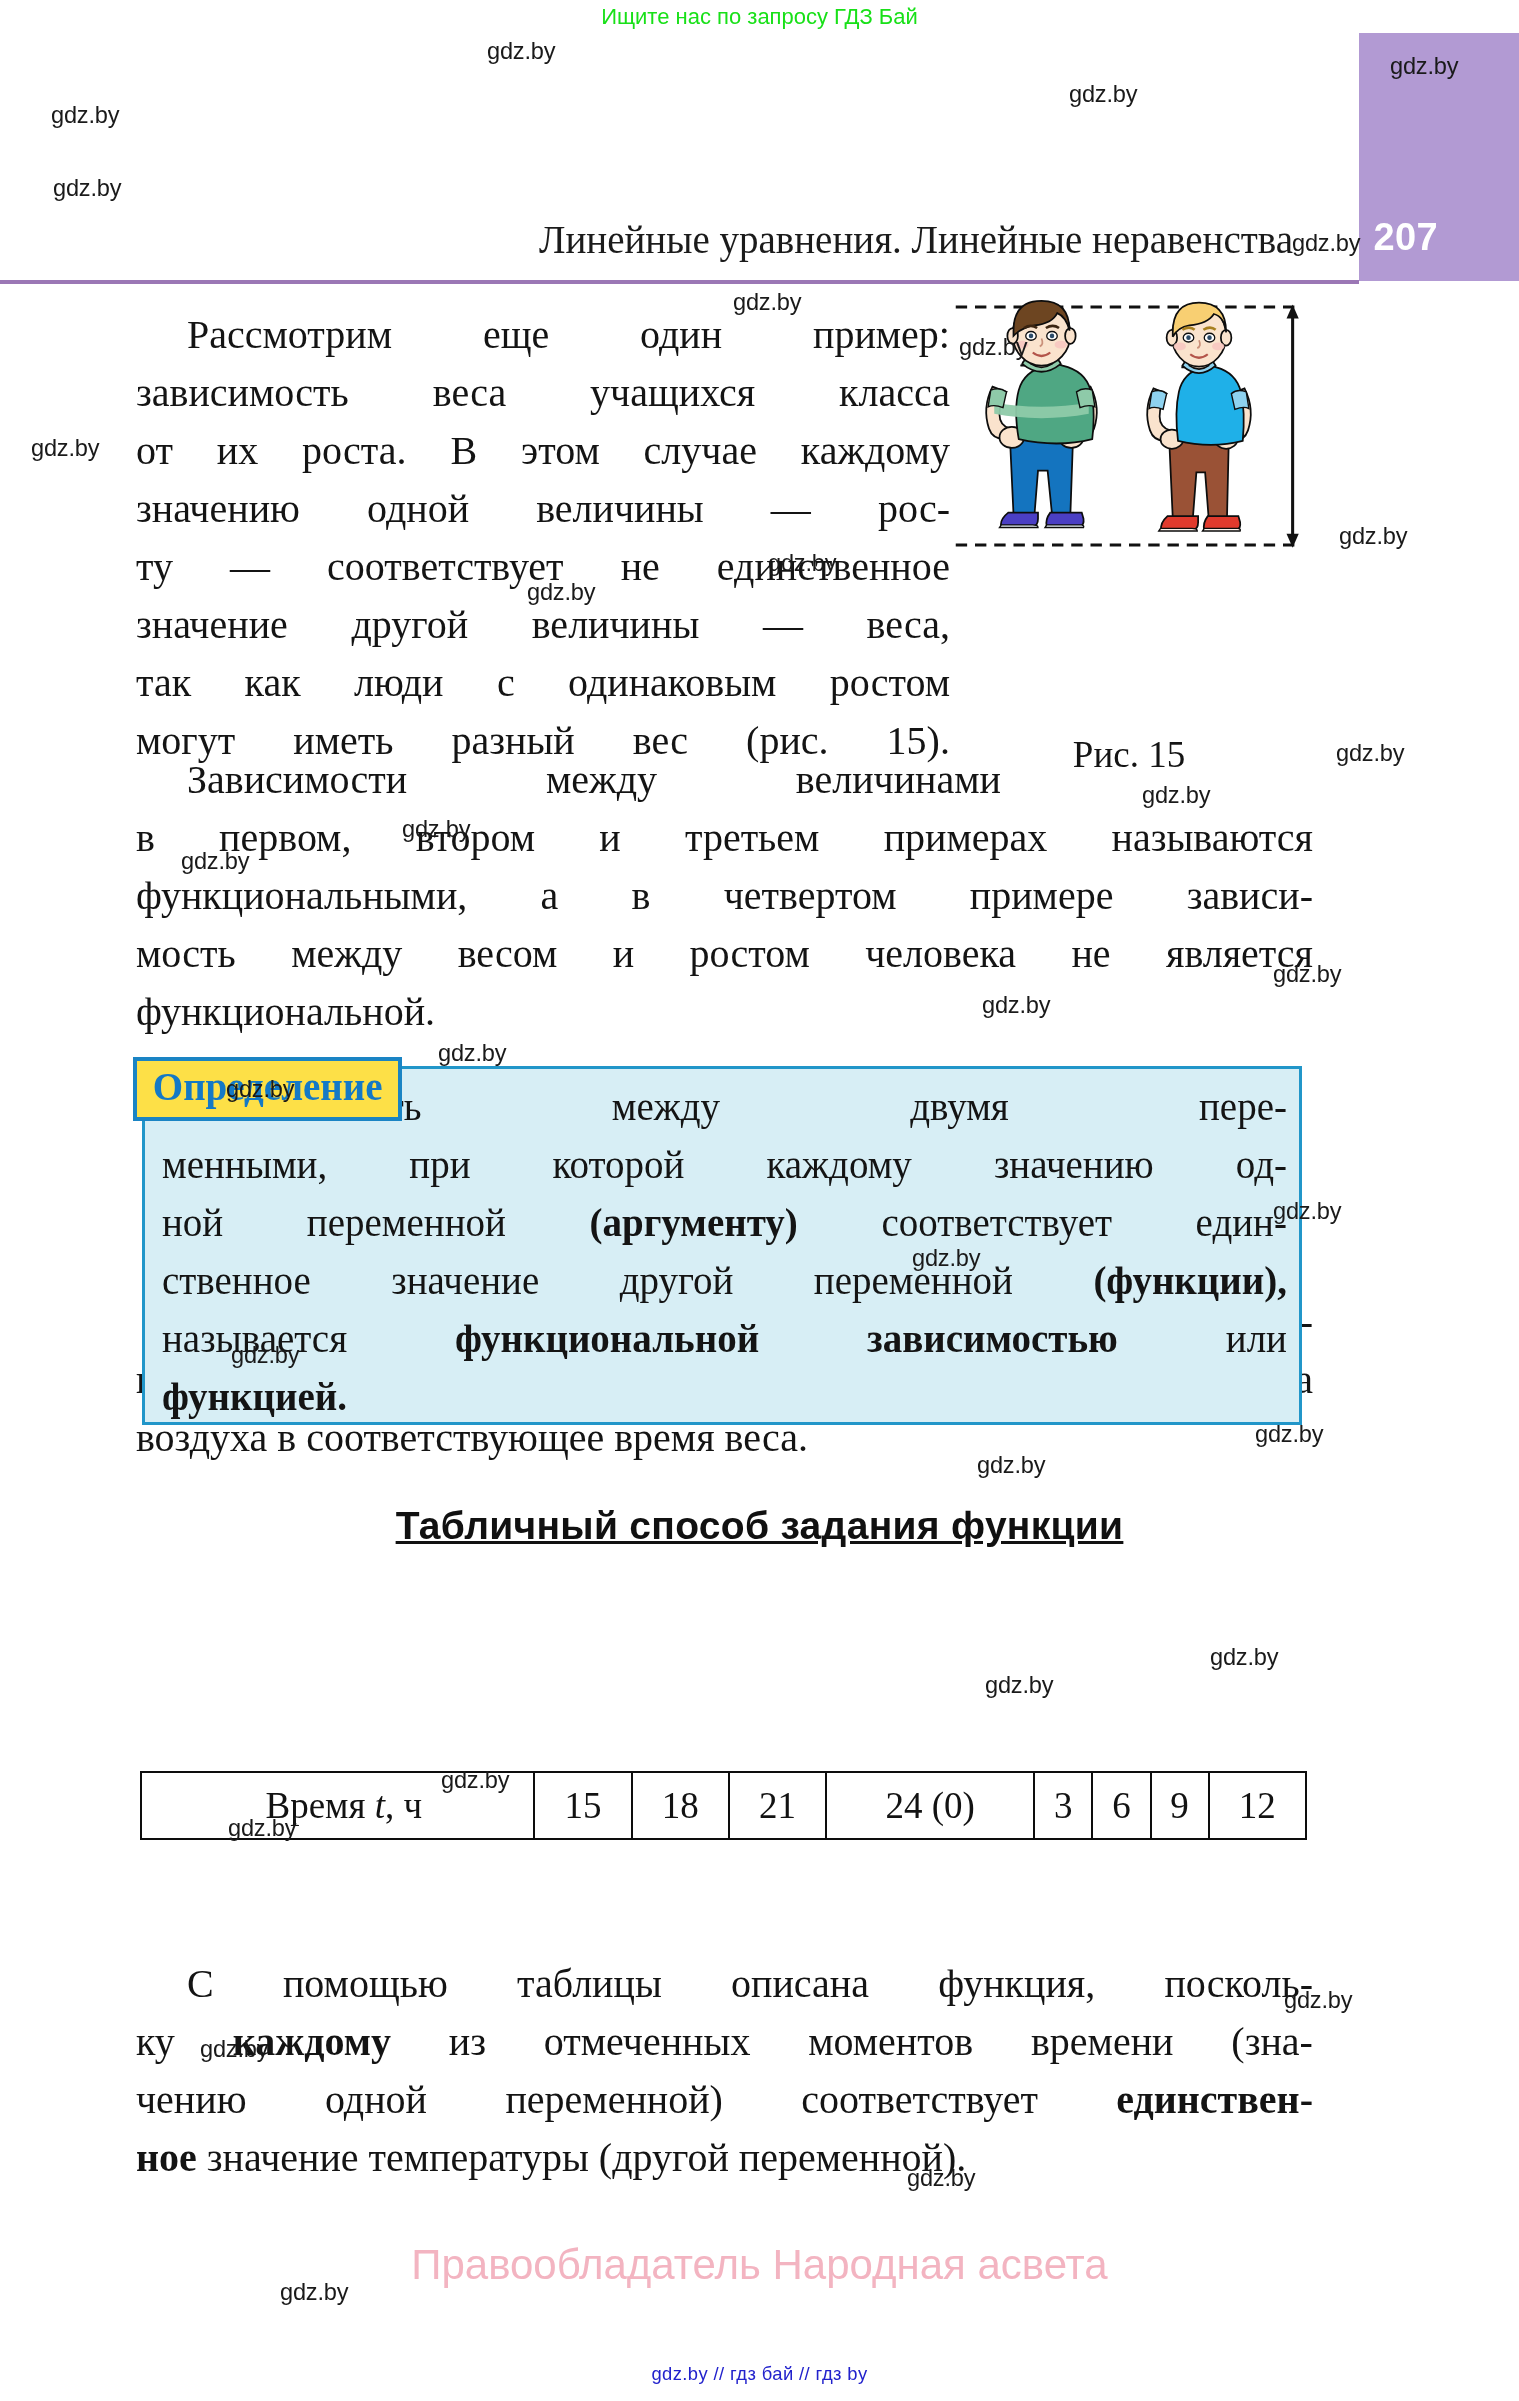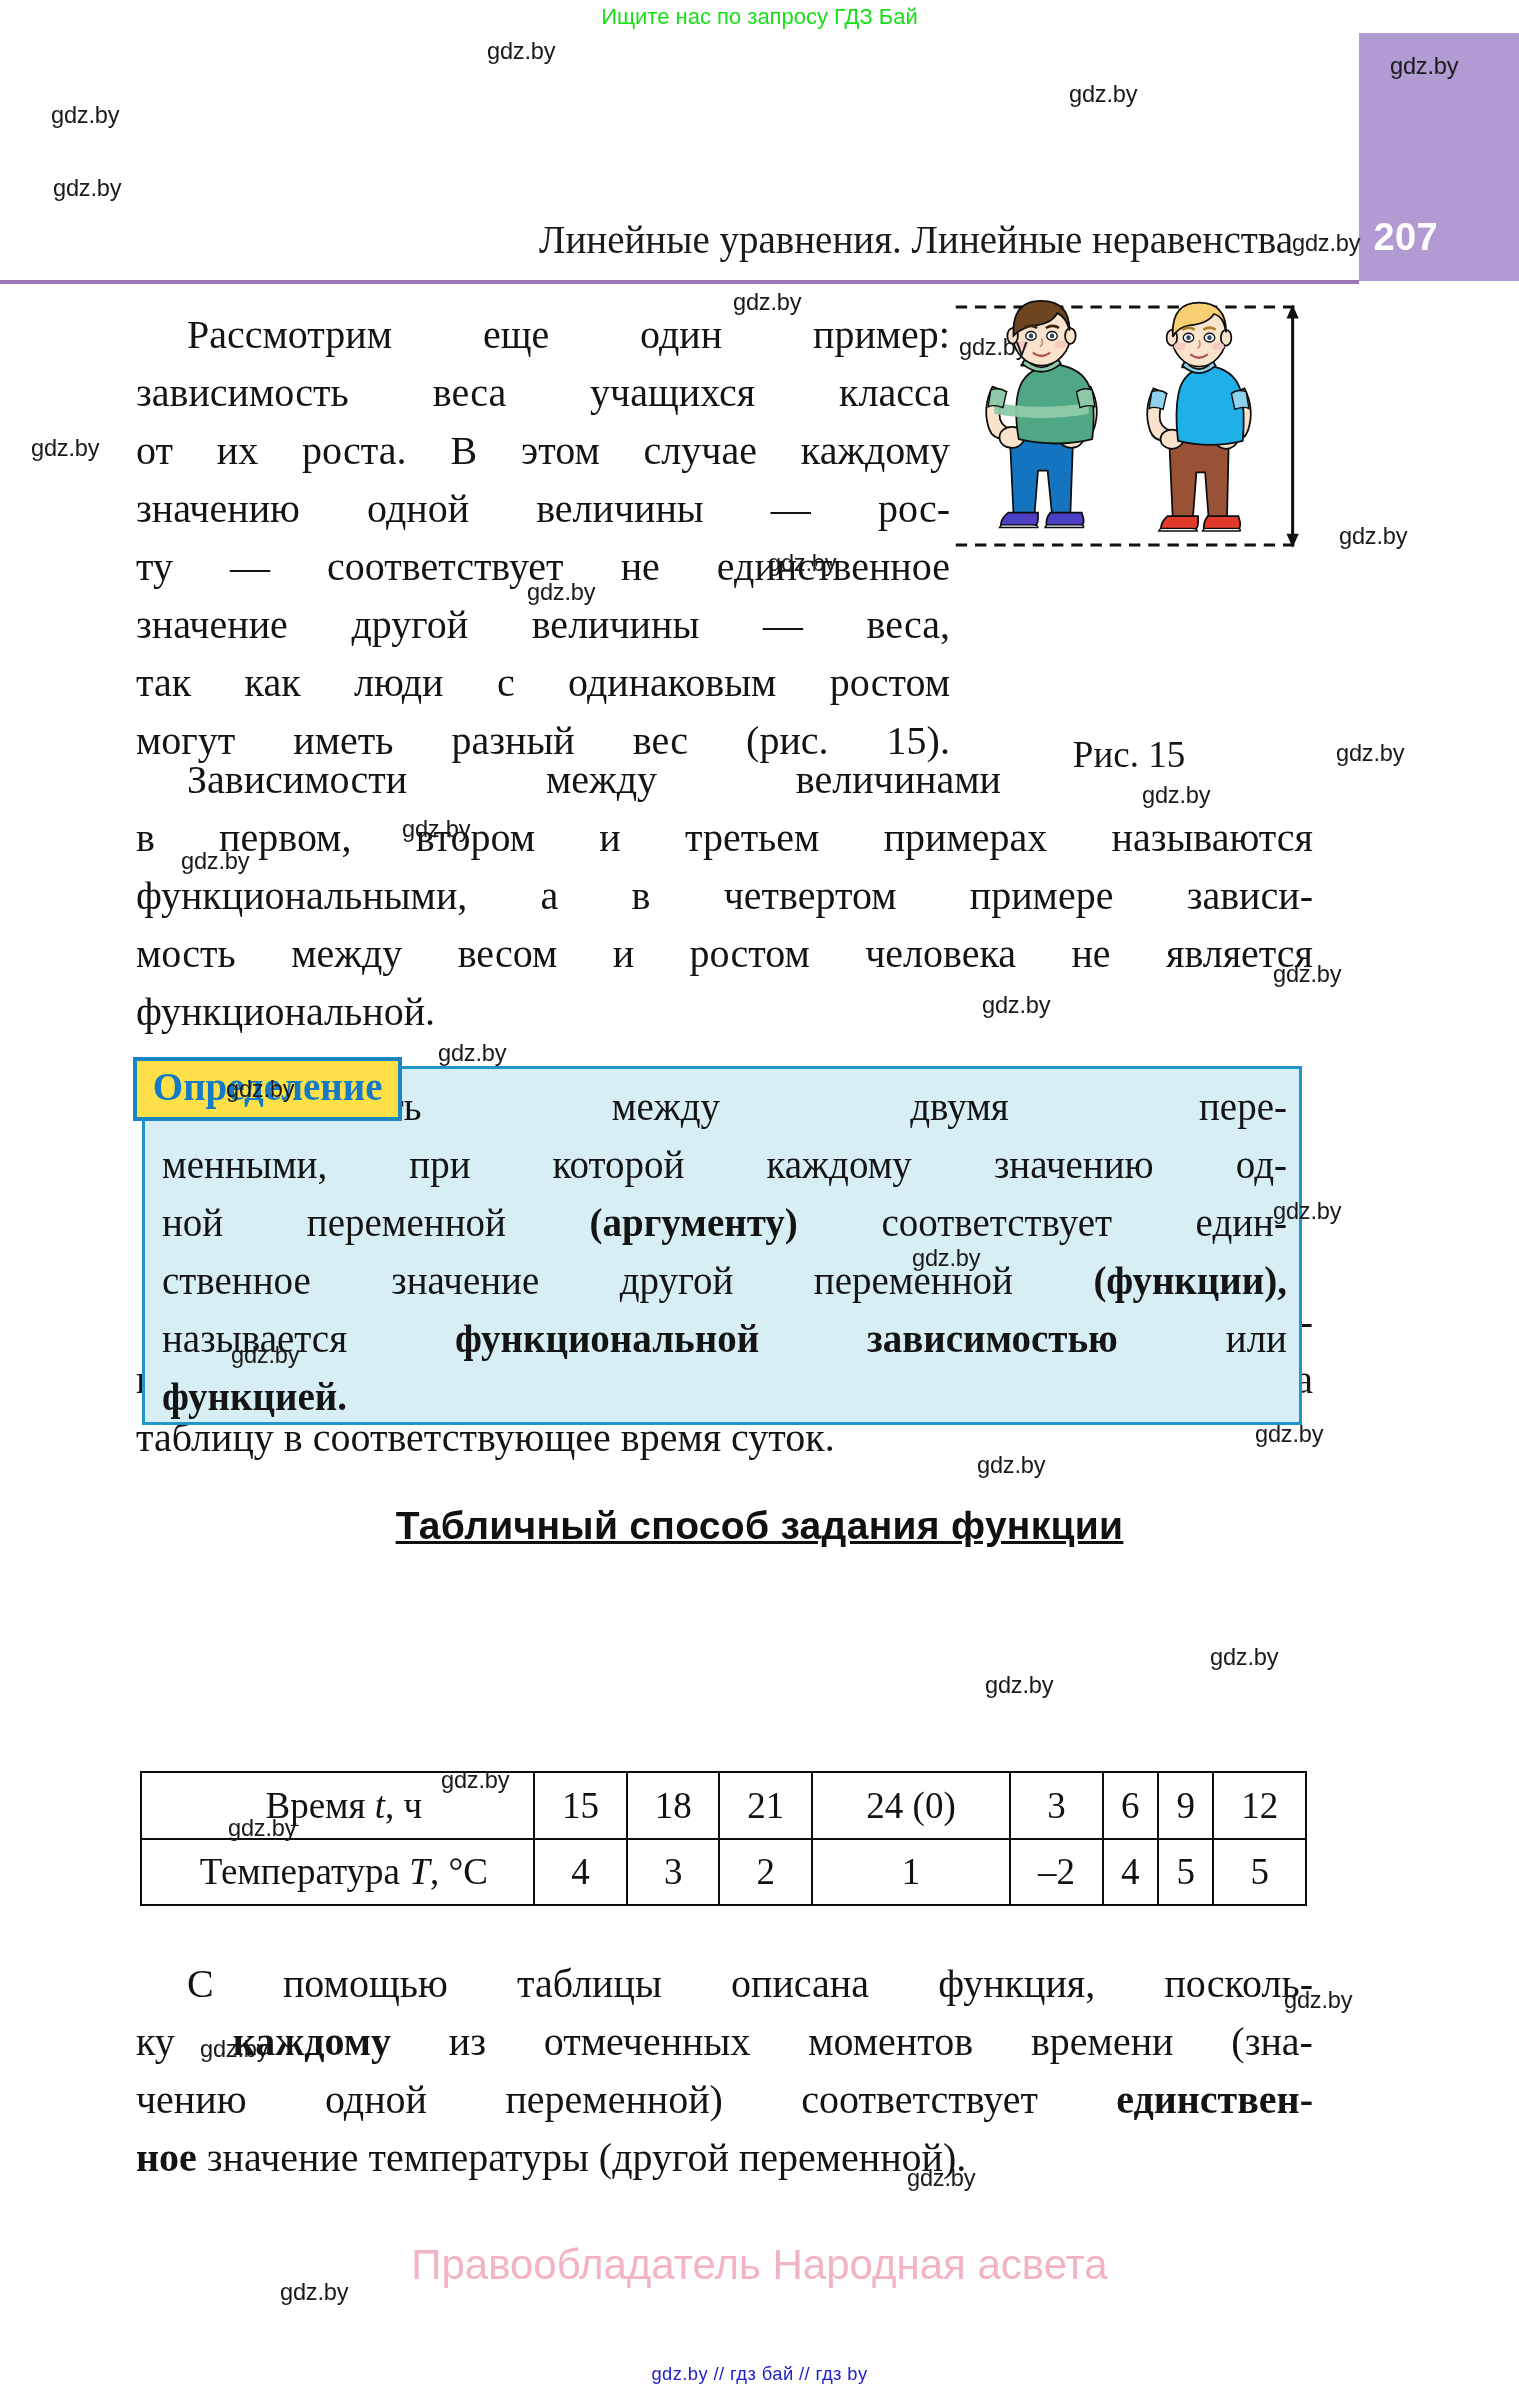--- a/index.html
+++ b/index.html
@@ -509,51 +509,38 @@
   </div>
   <div class="ln">
     <span class="w">писано</span>
       <span class="w">время</span>
       <span class="w">наблюдения,</span>
       <span class="w">во</span>
       <span class="w">второй</span>
       <span class="w">—</span>
       <span class="w">температура</span>
   </div>
-  <div class="ln last">таблицу в соответствующее время суток.</div>
+  <div class="ln last">воздуха в соответствующее время веса.</div>
 </div>
 
 <div class="tbl-wrap">
   <table class="data">
     <tbody>
       <tr>
         <td class="rowhdr">
           <span>Время </span><span class="ital">t</span><span>, ч</span>
         </td>
         <td>15</td>
         <td>18</td>
         <td>21</td>
         <td>24 (0)</td>
         <td>3</td>
         <td>6</td>
         <td>9</td>
         <td>12</td>
-      </tr>
-      <tr>
-        <td class="rowhdr">
-          <span>Температура </span><span class="ital">T</span><span>, °C</span>
-        </td>
-        <td>4</td>
-        <td>3</td>
-        <td>2</td>
-        <td>1</td>
-        <td>–2</td>
-        <td>4</td>
-        <td>5</td>
-        <td>5</td>
       </tr>
     </tbody>
   </table>
 </div>
 
 <div class="end-para">
   <div class="ln" style="padding-left:51px;">
     <span class="w">С</span>
       <span class="w">помощью</span>
       <span class="w">таблицы</span>

